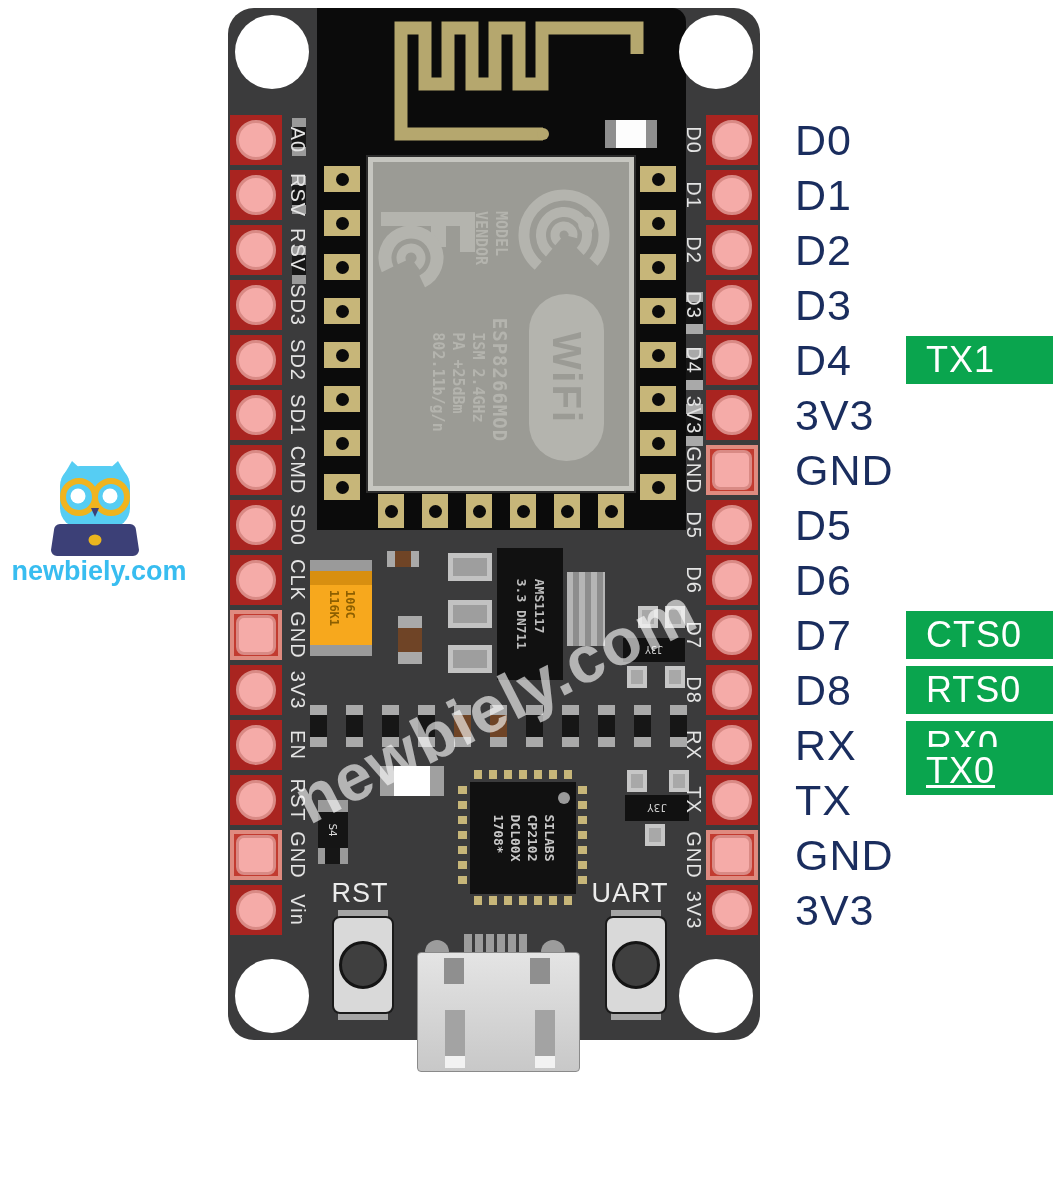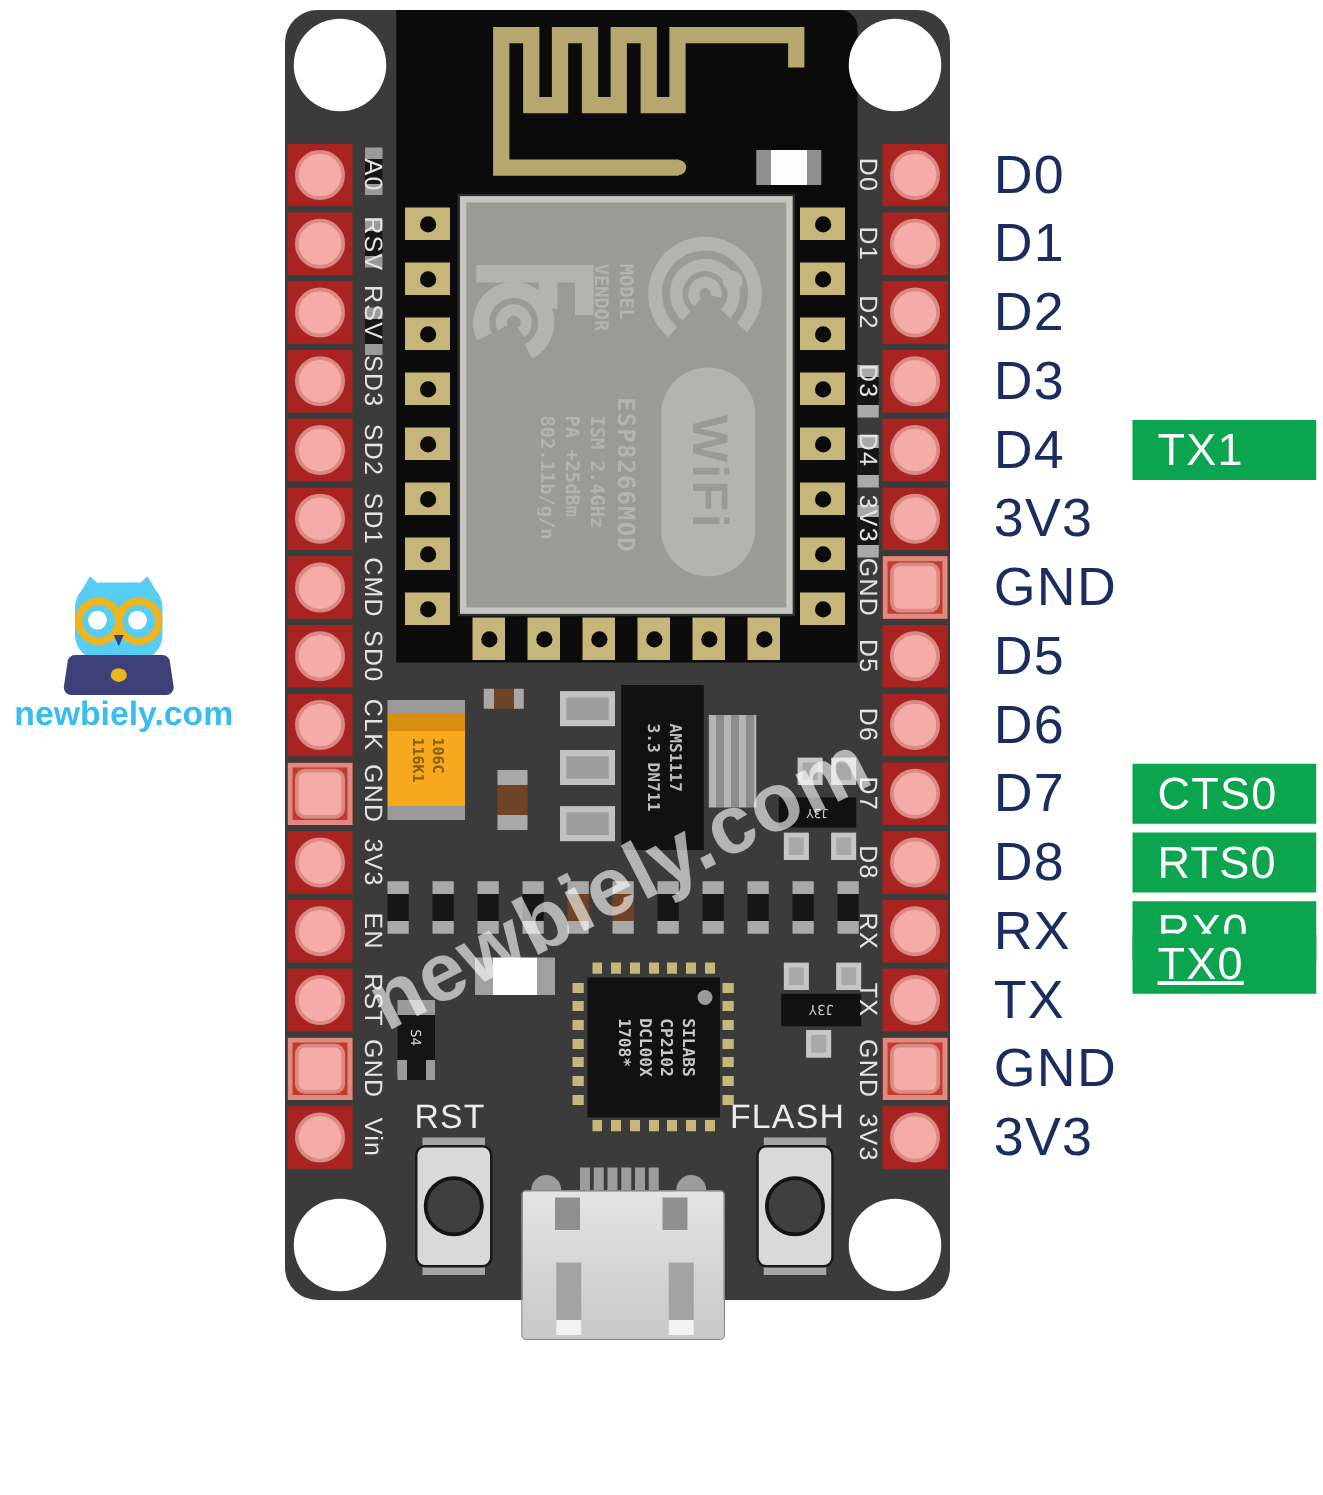--- a/index.html
+++ b/index.html
@@ -200,21 +200,21 @@
       <div class="rot90" style="left:-5px;top:20px;width:40px;height:20px;color:#ddd;font-size:11px;
                   font-family:'DejaVu Sans Mono',monospace;">S4</div>
     </div>
 
     <div class="smdh" style="left:152px;top:758px;width:64px;height:30px;
                 background:linear-gradient(90deg,#a0a0a0 0 22%,#ffffff 22% 78%,#a0a0a0 78%);"></div>
     <div class="smdh" style="left:90px;top:840px;width:30px;height:16px;
                 background:linear-gradient(90deg,#9a9a9a 0 25%,#161616 25% 75%,#9a9a9a 75%);"></div>
 
     <div class="btnlabel" style="left:92px;top:870px;width:80px;">RST</div>
-    <div class="btnlabel" style="left:352px;top:870px;width:100px;">FLASH</div>
+    <div class="btnlabel" style="left:352px;top:870px;width:100px;">UART</div>
 
     <div class="tactile" style="left:104px;top:908px;">
       <div class="tab t"></div>
         <div class="tab b"></div>
         <div class="tbody"></div>
         <div class="tcap"></div>
     </div>
     <div class="tactile" style="left:377px;top:908px;">
       <div class="tab t"></div>
         <div class="tab b"></div>

